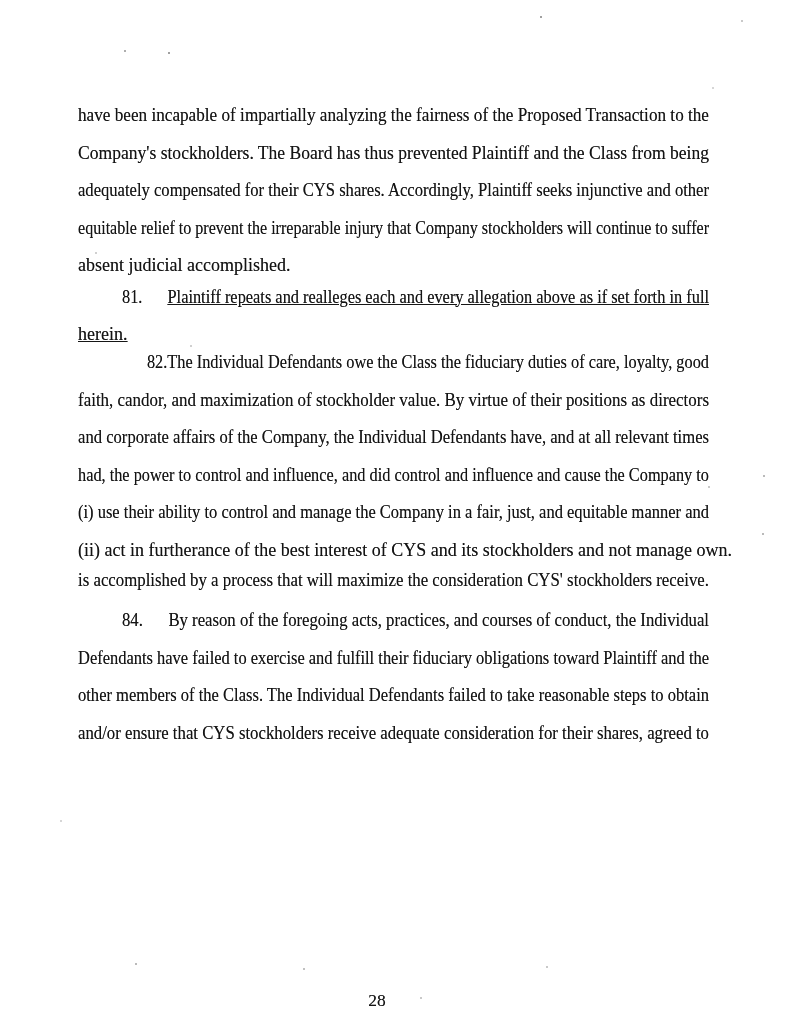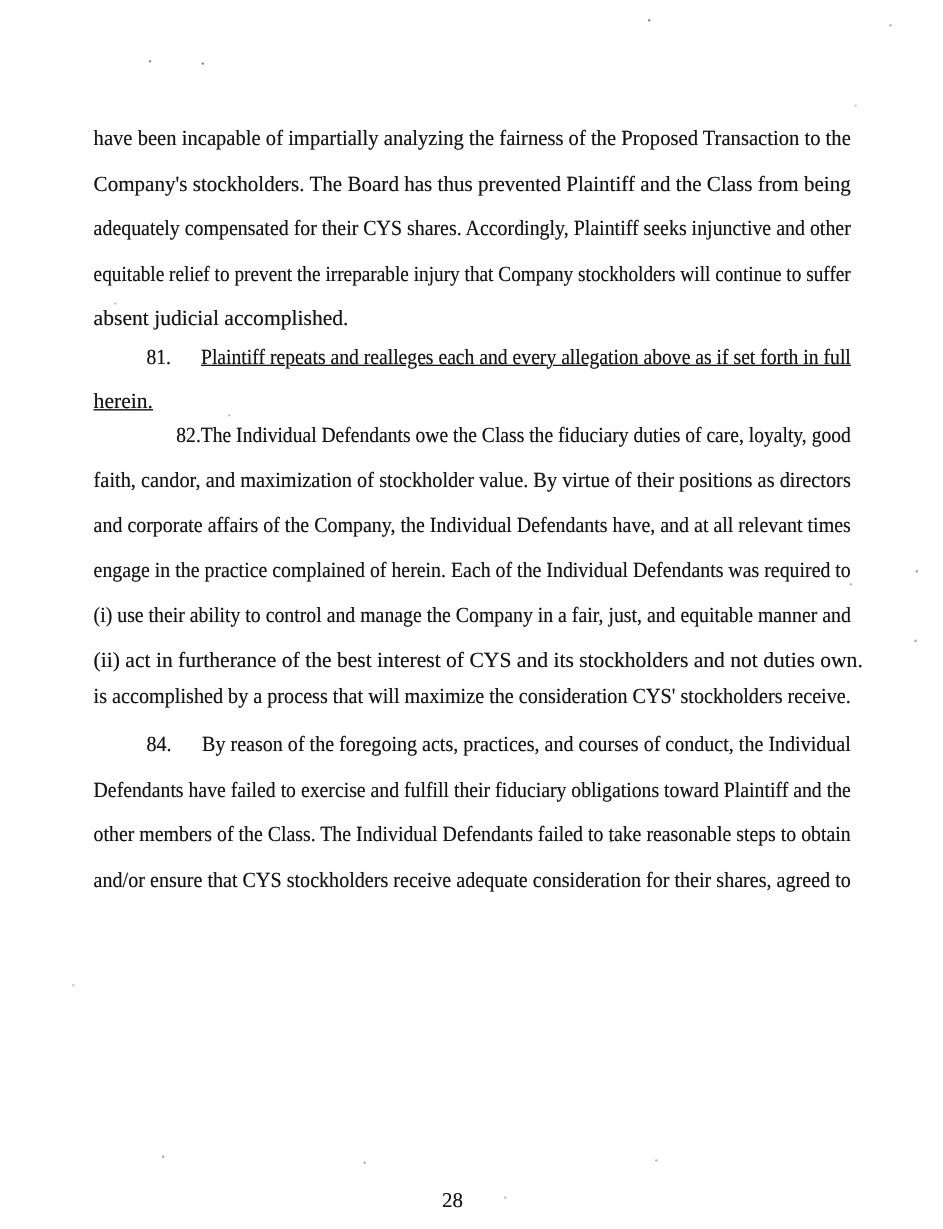--- a/index.html
+++ b/index.html
@@ -121,27 +121,27 @@
         <div class="tline indent">
           <span class="lspan" style="transform: scaleX(0.906345);"><span class="pnum">82.</span>The Individual Defendants owe the Class the fiduciary duties of care, loyalty, good</span>
         </div>
         <div class="tline">
           <span class="lspan" style="transform: scaleX(0.941637);">faith, candor, and maximization of stockholder value.  By virtue of their positions as directors</span>
         </div>
         <div class="tline">
           <span class="lspan" style="transform: scaleX(0.923506);">and corporate affairs of the Company, the Individual Defendants have, and at all relevant times</span>
         </div>
         <div class="tline">
-          <span class="lspan" style="transform: scaleX(0.919511);">engage in the practice complained of herein.  Each of the Individual Defendants was required to</span>
+          <span class="lspan" style="transform: scaleX(0.905593);">had, the power to control and influence, and did control and influence and cause the Company to</span>
         </div>
         <div class="tline">
           <span class="lspan" style="transform: scaleX(0.916381);">(i) use their ability to control and manage the Company in a fair, just, and equitable manner and</span>
         </div>
         <div class="tline">
-          <span class="lspan" style="transform: scaleX(0.999456);">(ii) act in furtherance of the best interest of CYS and its stockholders and not duties own.</span>
+          <span class="lspan" style="transform: scaleX(0.999456);">(ii) act in furtherance of the best interest of CYS and its stockholders and not manage own.</span>
         </div>
       </div>
       <div class="block b4">
         <div class="tline">
           <span class="lspan" style="transform: scaleX(0.934036);">is accomplished by a process that will maximize the consideration CYS' stockholders receive.</span>
         </div>
       </div>
       <div class="block b5">
         <div class="tline indent">
           <span class="lspan" style="transform: scaleX(0.928338);"><span class="pnum">84.</span>By reason of the foregoing acts, practices, and courses of conduct, the Individual</span>

